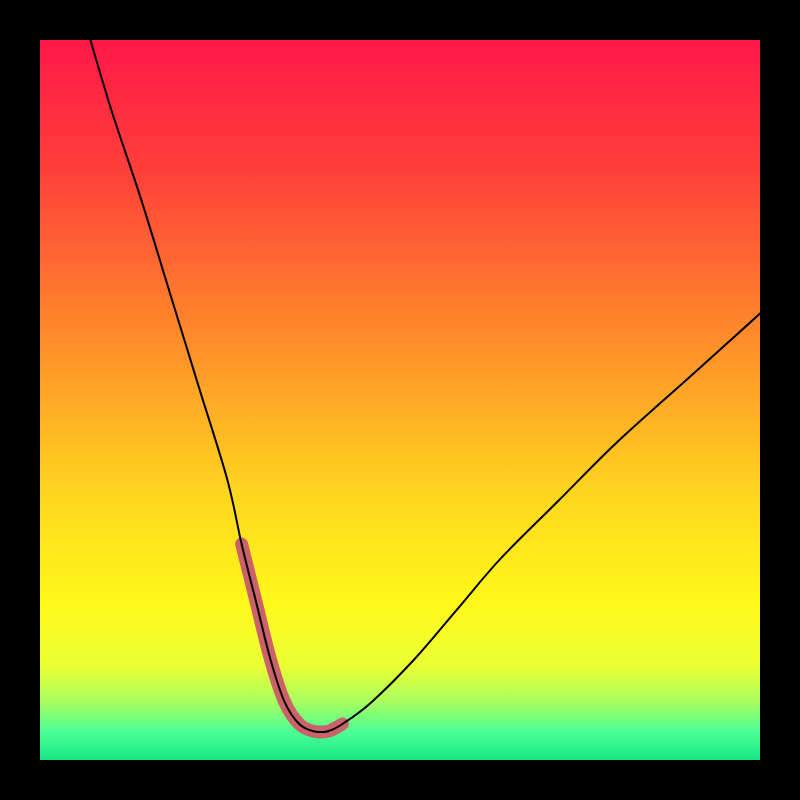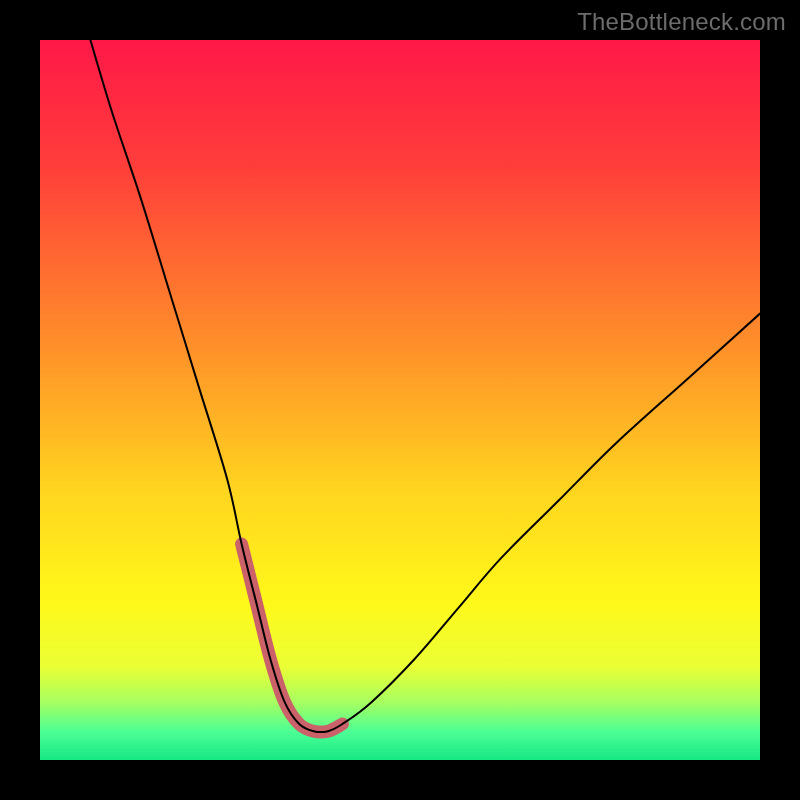--- a/index.html
+++ b/index.html
@@ -48,21 +48,20 @@
     stroke-width: 13;
     stroke-linecap: round;
     stroke-linejoin: round;
   }
 </style>
 </head>
 <body>
 
 <div class="frame">
 
-  <div class="watermark">TheBottleneck.com</div>
 
   <div class="plot-area">
     <svg width="720" height="720" viewBox="0 0 720 720">
       <defs>
         <linearGradient id="bg-grad" x1="0" y1="0" x2="0" y2="1">
         <stop offset="0%" stop-color="#ff1848"></stop>
             <stop offset="18%" stop-color="#ff3f3a"></stop>
             <stop offset="42%" stop-color="#ff8e2a"></stop>
             <stop offset="63%" stop-color="#ffd61f"></stop>
             <stop offset="78%" stop-color="#fff81a"></stop>

